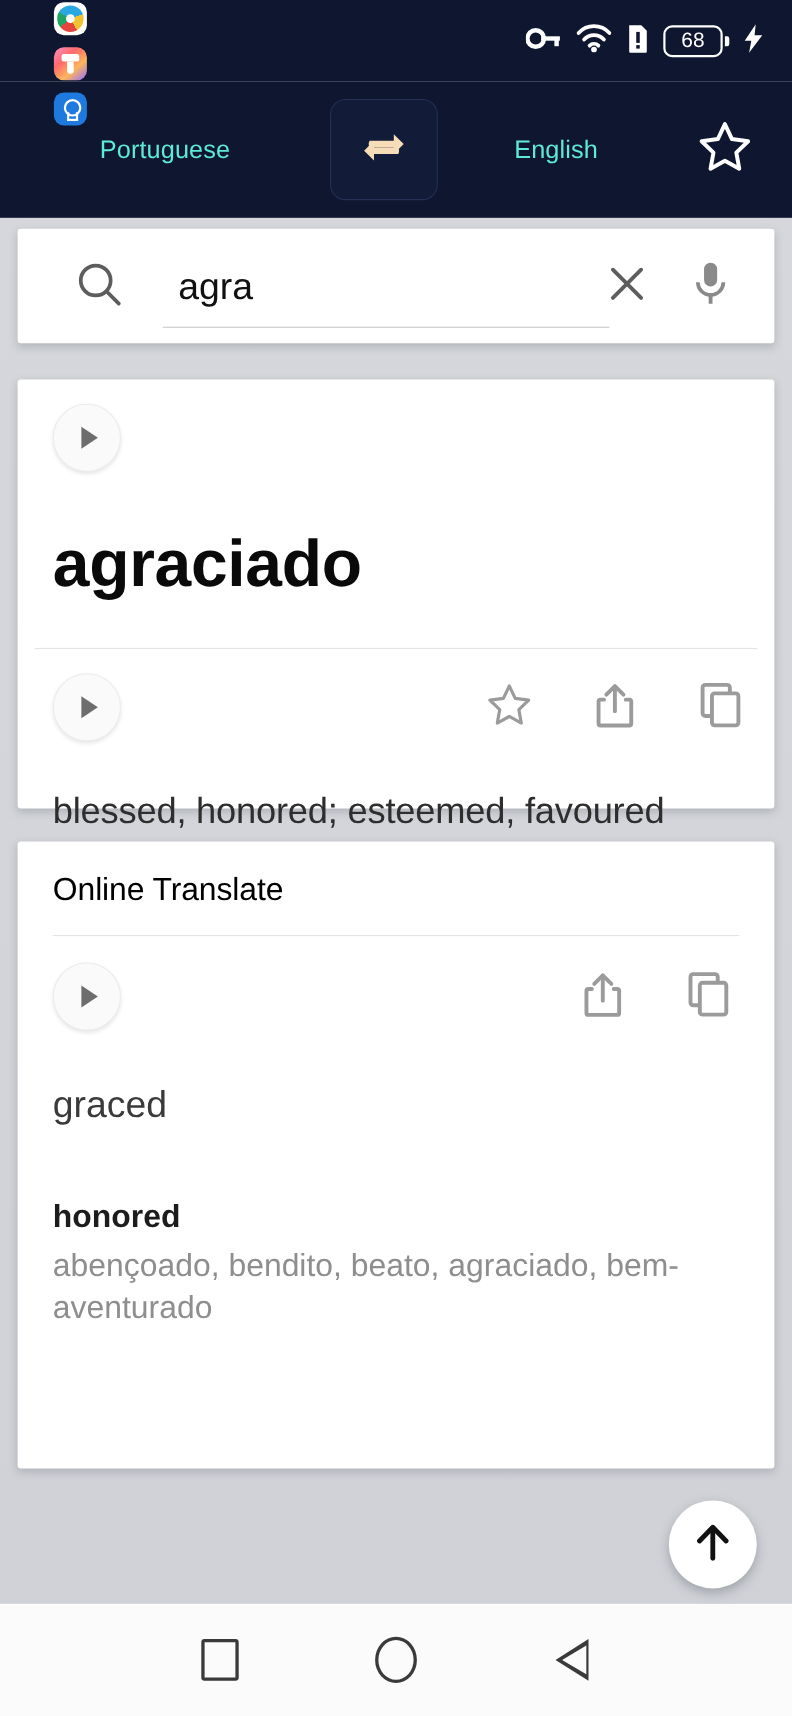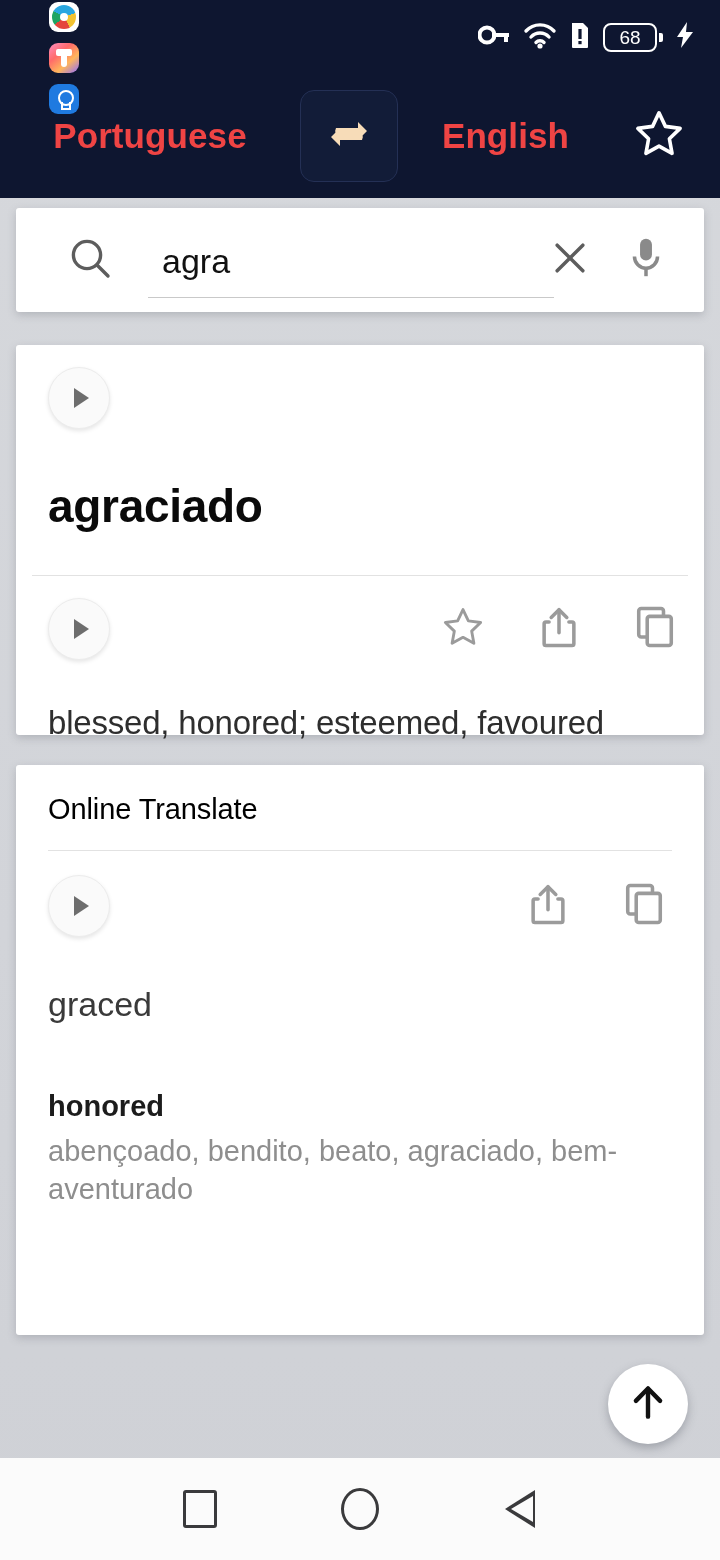--- a/index.html
+++ b/index.html
@@ -68,21 +68,21 @@
   .batt-text { color:#fff; font-size:19px; font-weight:500; line-height:1; }
   .batt-nub { width:4px; height:9px; background:#fff; border-radius:0 2px 2px 0; }
 
   
   .langbar {
     height:124px; background:#0e1630;
     display:flex; align-items:center;
     padding:0 24px 0 0;
   }
   .lang-name {
-    color:#ef4444; font-size:35px; font-weight:700;
+    color:#5eead4; font-size:23px; font-weight:400;
     letter-spacing:.1px; white-space:nowrap;
   }
   .lang-src { width:300px; text-align:center; }
   .lang-dst { width:215px; text-align:center; }
   .swap-btn {
     width:98px; height:92px; border-radius:14px;
     background:#121c38; border:1px solid #243055;
     display:flex; align-items:center; justify-content:center;
     flex:0 0 auto;
   }
@@ -120,21 +120,21 @@
     box-shadow:0 2px 4px rgba(0,0,0,.10);
     display:flex; align-items:center; justify-content:center;
   }
   .play-tri {
     width:0; height:0; margin-left:4px;
     border-left:15px solid #6d6d6d;
     border-top:10px solid transparent;
     border-bottom:10px solid transparent;
   }
   .headword {
-    font-size:46px; font-weight:700; color:#0a0a0a;
+    font-size:60px; font-weight:700; color:#0a0a0a;
     letter-spacing:-.3px; line-height:1;
   }
   .divider { height:1px; background:#e2e2e2; }
   .meaning {
     font-size:33px; color:#2e2e2e; line-height:1.25; letter-spacing:-.2px;
   }
   .icon-row { display:flex; align-items:center; }
   .icon-row .spacer { flex:1; }
   .act-icon { width:56px; display:flex; justify-content:center; align-items:center; }
 

